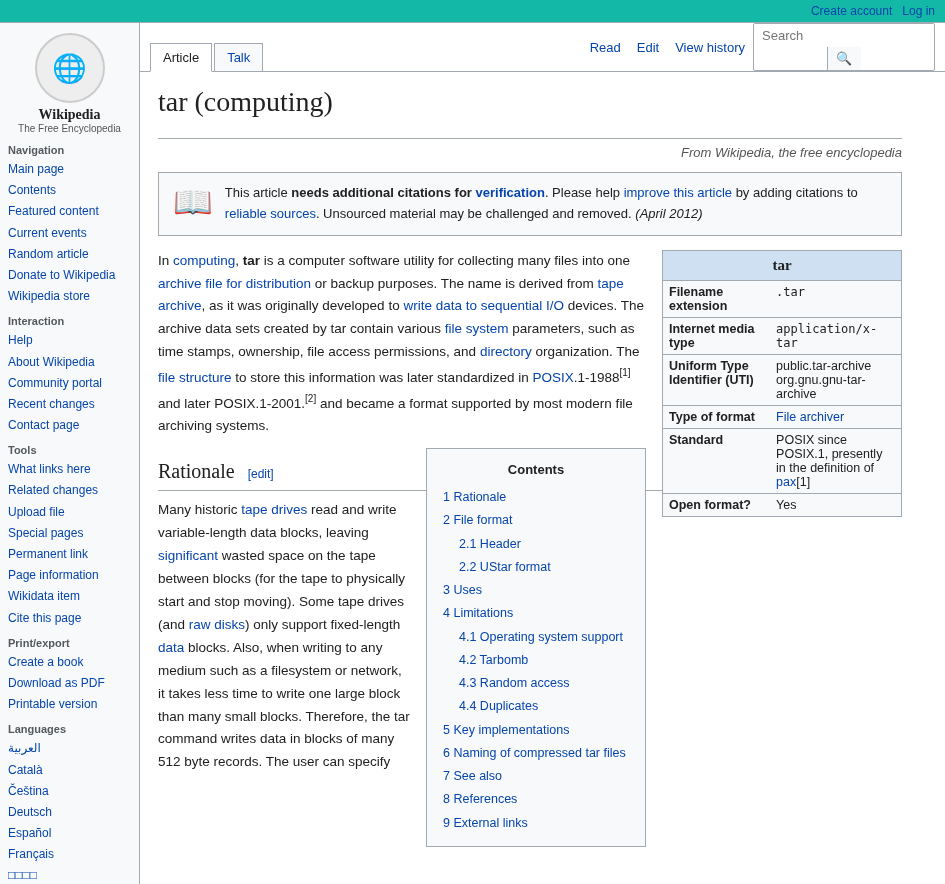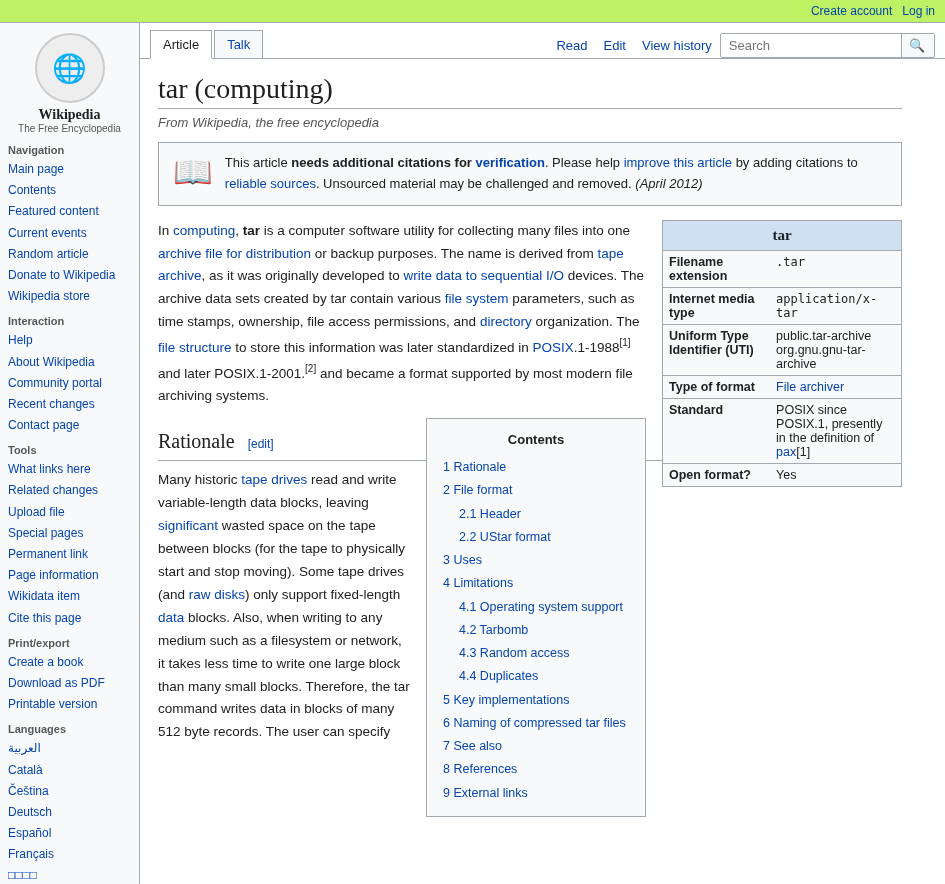--- a/index.html
+++ b/index.html
@@ -6,21 +6,21 @@
     body { font-family: sans-serif; font-size: 13px; color: #202122; background: #fff; }
     
     
     #top-bar {
       display: flex;
       justify-content: flex-end;
       align-items: center;
       padding: 4px 10px;
       font-size: 12px;
       border-bottom: 1px solid #a2a9b1;
-      background: #bef264;
+      background: #14b8a6;
     }
     #top-bar a { color: #0645ad; text-decoration: none; margin-left: 10px; }
 
     
     #layout { display: flex; }
 
     
     #sidebar {
       width: 140px;
       min-width: 140px;
@@ -82,20 +82,21 @@
     .tab-action { color: #0645ad; font-size: 13px; text-decoration: none; padding: 4px 8px; }
 
     
     .search-box {
       display: flex;
       align-items: center;
       border: 1px solid #a2a9b1;
       border-radius: 2px;
       background: #fff;
       overflow: hidden;
+      flex-direction: column;
     }
     .search-box input {
       border: none;
       outline: none;
       padding: 4px 8px;
       font-size: 13px;
       width: 180px;
       background: #fff;
     }
     .search-box button {
@@ -111,24 +112,24 @@
     #article-content {
       padding: 14px 18px;
       flex: 1;
       max-width: 780px;
     }
     .page-title {
       font-family: serif;
       font-size: 28px;
       font-weight: normal;
       border-bottom: 1px solid #a2a9b1;
-      padding-bottom: 3px;
+      padding-bottom: 20px;
       margin-bottom: 6px;
     }
-    .page-subtitle { font-size: 13px; color: #555; margin-bottom: 12px; font-style: italic; }
+    .page-subtitle { font-size: 13px; color: #555; margin-bottom: 12px; font-style: italic; text-align: right; }
 
     
     .notice-box {
       border: 1px solid #a2a9b1;
       background: #f8f9fa;
       padding: 10px 14px;
       margin-bottom: 14px;
       display: flex;
       align-items: flex-start;
       gap: 12px;

